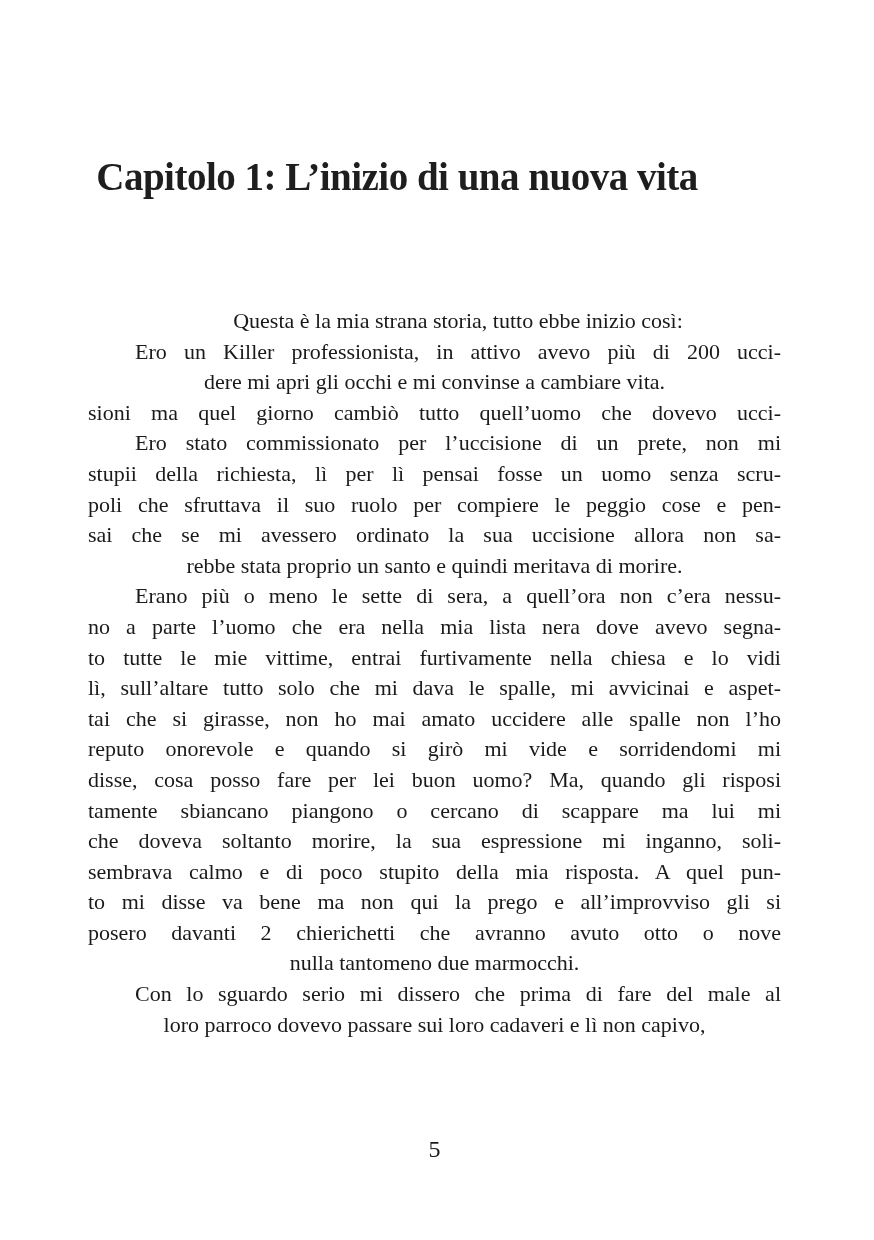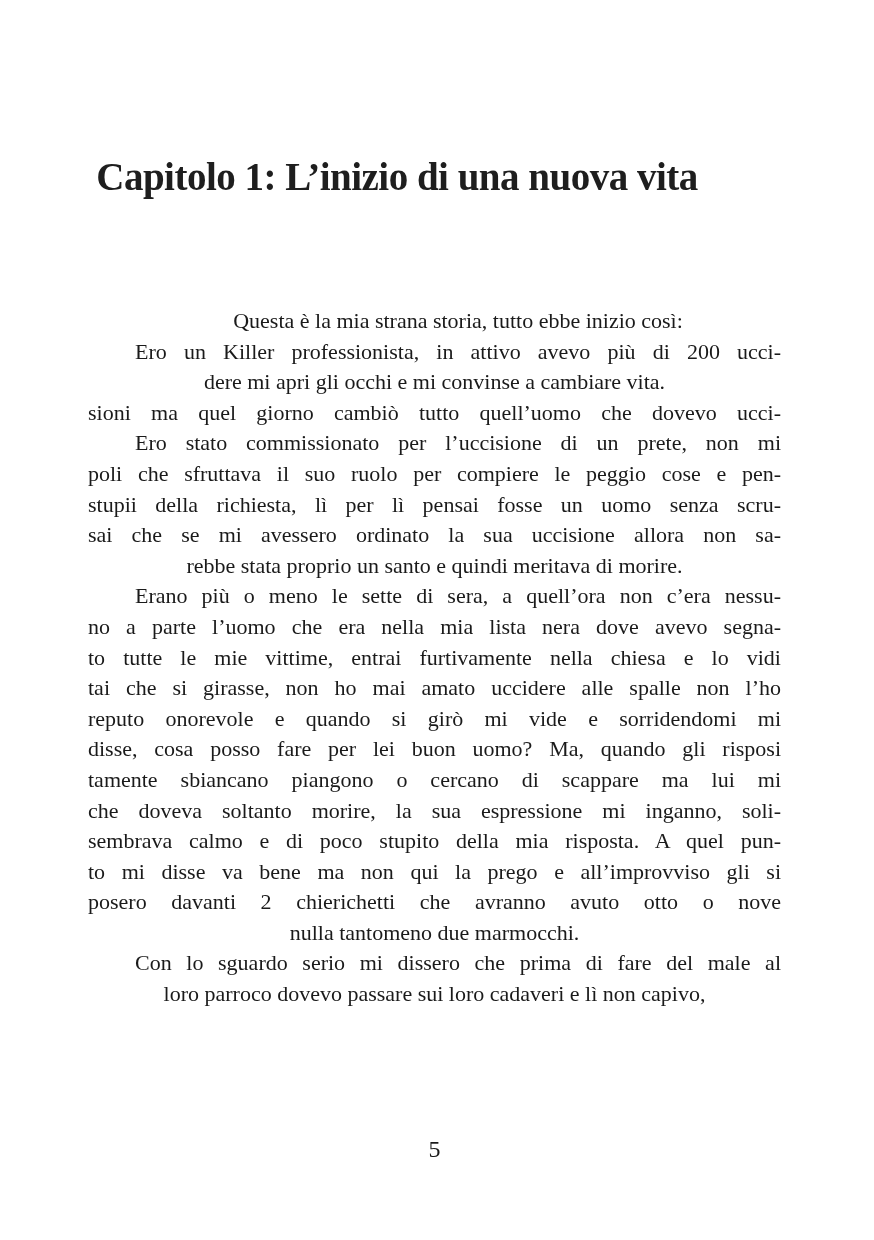--- a/index.html
+++ b/index.html
@@ -70,29 +70,30 @@
       <div class="paragraph">
         <div class="line first">Questa è la mia strana storia, tutto ebbe inizio così:</div>
       </div>
       <div class="paragraph">
         <div class="line justified first">Ero un Killer professionista, in attivo avevo più di 200 ucci-</div>
         <div class="line">dere mi apri gli occhi e mi convinse a cambiare vita.</div>
         <div class="line justified">sioni ma quel giorno cambiò tutto quell’uomo che dovevo ucci-</div>
       </div>
       <div class="paragraph">
         <div class="line justified first">Ero stato commissionato per l’uccisione di un prete, non mi</div>
+        <div class="line justified">stupii della richiesta, lì per lì pensai fosse un uomo senza scru-</div>
         <div class="line justified">poli che sfruttava il suo ruolo per compiere le peggio cose e pen-</div>
-        <div class="line justified">stupii della richiesta, lì per lì pensai fosse un uomo senza scru-</div>
         <div class="line justified">sai che se mi avessero ordinato la sua uccisione allora non sa-</div>
         <div class="line">rebbe stata proprio un santo e quindi meritava di morire.</div>
       </div>
       <div class="paragraph">
         <div class="line justified first">Erano più o meno le sette di sera, a quell’ora non c’era nessu-</div>
         <div class="line justified">no a parte l’uomo che era nella mia lista nera dove avevo segna-</div>
         <div class="line justified">to tutte le mie vittime, entrai furtivamente nella chiesa e lo vidi</div>
+        <div class="line justified">lì, sull’altare tutto solo che mi dava le spalle, mi avvicinai e aspet-</div>
         <div class="line justified">tai che si girasse, non ho mai amato uccidere alle spalle non l’ho</div>
         <div class="line justified">reputo onorevole e quando si girò mi vide e sorridendomi mi</div>
         <div class="line justified">disse, cosa posso fare per lei buon uomo? Ma, quando gli risposi</div>
         <div class="line justified">tamente sbiancano piangono o cercano di scappare ma lui mi</div>
         <div class="line justified">che doveva soltanto morire, la sua espressione mi inganno, soli-</div>
         <div class="line justified">sembrava calmo e di poco stupito della mia risposta. A quel pun-</div>
         <div class="line justified">to mi disse va bene ma non qui la prego e all’improvviso gli si</div>
         <div class="line justified">posero davanti 2 chierichetti che avranno avuto otto o nove</div>
         <div class="line">nulla tantomeno due marmocchi.</div>
       </div>

